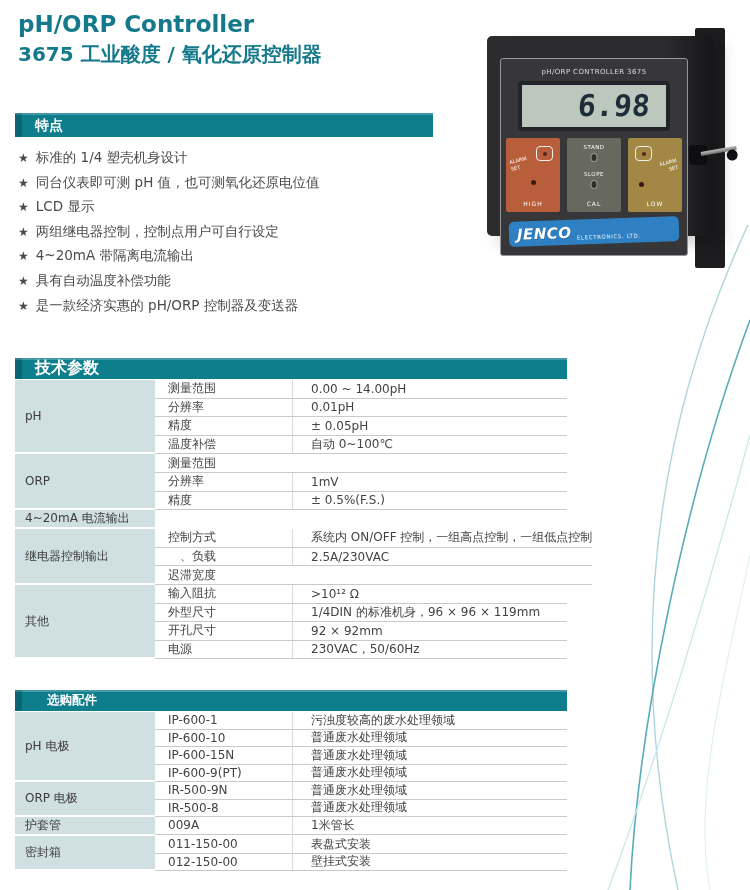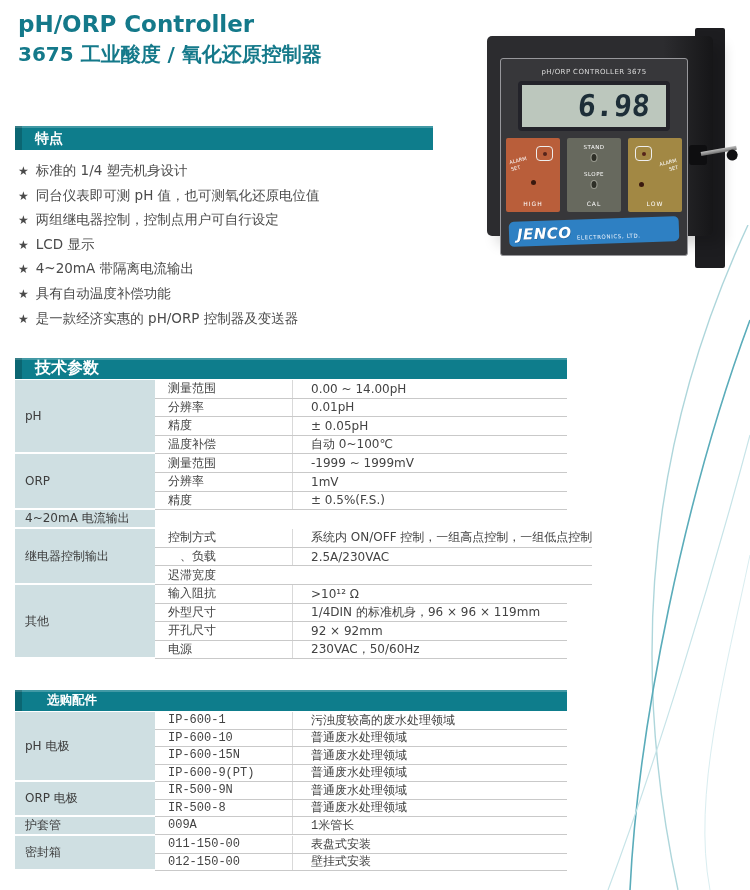--- a/index.html
+++ b/index.html
@@ -21,41 +21,41 @@
   .title-en{margin:0;font-size:23px;font-weight:bold;color:var(--title-teal);line-height:1.25;}
   .title-cn{margin:2px 0 0 0;font-size:20px;font-weight:bold;color:var(--title-teal);}
   
   .banner{
     position:relative;background:var(--teal);color:#fff;font-weight:bold;
     box-shadow:inset 0 2px 0 rgba(255,255,255,0.22);
   }
   .banner::before{content:"";position:absolute;left:0;top:0;bottom:0;width:7px;background:rgba(0,0,0,0.18);}
   .banner span{display:block;padding-left:20px;}
   
-  .features{position:absolute;left:15px;top:126px;width:418px;}
+  .features{position:absolute;left:15px;top:113px;width:418px;}
   .features .banner{height:24px;font-size:14px;line-height:24px;}
   .feature-list{list-style:none;margin:9px 0 0 0;padding:0;}
   .feature-list li{font-size:13.5px;color:#4a4a4a;line-height:23.6px;white-space:nowrap;}
   .feature-list .star{color:#4a4a4a;margin:0 7px 0 3px;font-size:12px;}
   
   .specs{position:absolute;left:15px;top:358px;width:552px;}
   .specs .banner{height:21px;font-size:16px;line-height:20px;}
   .accessories{position:absolute;left:15px;top:690px;width:552px;}
   .accessories .banner{height:21px;font-size:12.5px;line-height:20px;padding-left:12px;}
   .dtable{margin-top:1px;}
   .tgroup{display:flex;align-items:stretch;}
   .gcell{
     width:140px;flex:0 0 140px;background:var(--col1-bg);
     display:flex;align-items:center;padding-left:10px;
     font-size:12px;color:#3d3d3d;border-bottom:2px solid #fff;
   }
   .grows{flex:1;display:flex;flex-direction:column;}
   .trow{display:flex;align-items:stretch;border-bottom:1px solid var(--line);}
   .specs .trow{height:18.6px;}
-  .accessories .trow{height:17.5px;font-family:Liberation Mono, monospace;}
+  .accessories .trow{height:17.5px;}
   .cell-param{
     width:137px;flex:0 0 137px;padding-left:13px;font-size:12px;color:#434343;
     display:flex;align-items:center;white-space:nowrap;
   }
   .cell-value{
     flex:1;padding-left:18px;font-size:12px;color:#434343;
     display:flex;align-items:center;border-left:1px solid #d9d9d9;white-space:nowrap;
   }
   
   .photo{position:absolute;left:483px;top:26px;width:264px;height:248px;}
@@ -163,22 +163,22 @@
   </div>
 </div>
 
 <section class="features">
   <div class="banner">
     <span>特点</span>
   </div>
   <ul class="feature-list" id="feature-list">
       <li><span class="star">★</span><span>标准的 1/4 塑壳机身设计</span></li>
       <li><span class="star">★</span><span>同台仪表即可测 pH 值，也可测氧化还原电位值</span></li>
+      <li><span class="star">★</span><span>LCD 显示</span></li>
       <li><span class="star">★</span><span>两组继电器控制，控制点用户可自行设定</span></li>
-      <li><span class="star">★</span><span>LCD 显示</span></li>
       <li><span class="star">★</span><span>4~20mA 带隔离电流输出</span></li>
       <li><span class="star">★</span><span>具有自动温度补偿功能</span></li>
       <li><span class="star">★</span><span>是一款经济实惠的 pH/ORP 控制器及变送器</span></li>
     </ul>
 </section>
 
 <section class="specs">
   <div class="banner">
     <span>技术参数</span>
   </div>
@@ -202,21 +202,20 @@
             <div class="cell-param">温度补偿</div>
             <div class="cell-value">自动 0~100℃</div>
           </div>
         </div>
       </div>
       <div class="tgroup">
         <div class="gcell">ORP</div>
         <div class="grows">
           <div class="trow">
             <div class="cell-param">测量范围</div>
-            <div class="cell-value">-1999 ~ 1999mV</div>
           </div>
           <div class="trow">
             <div class="cell-param">分辨率</div>
             <div class="cell-value">1mV</div>
           </div>
           <div class="trow">
             <div class="cell-param">精度</div>
             <div class="cell-value">± 0.5%(F.S.)</div>
           </div>
         </div>

